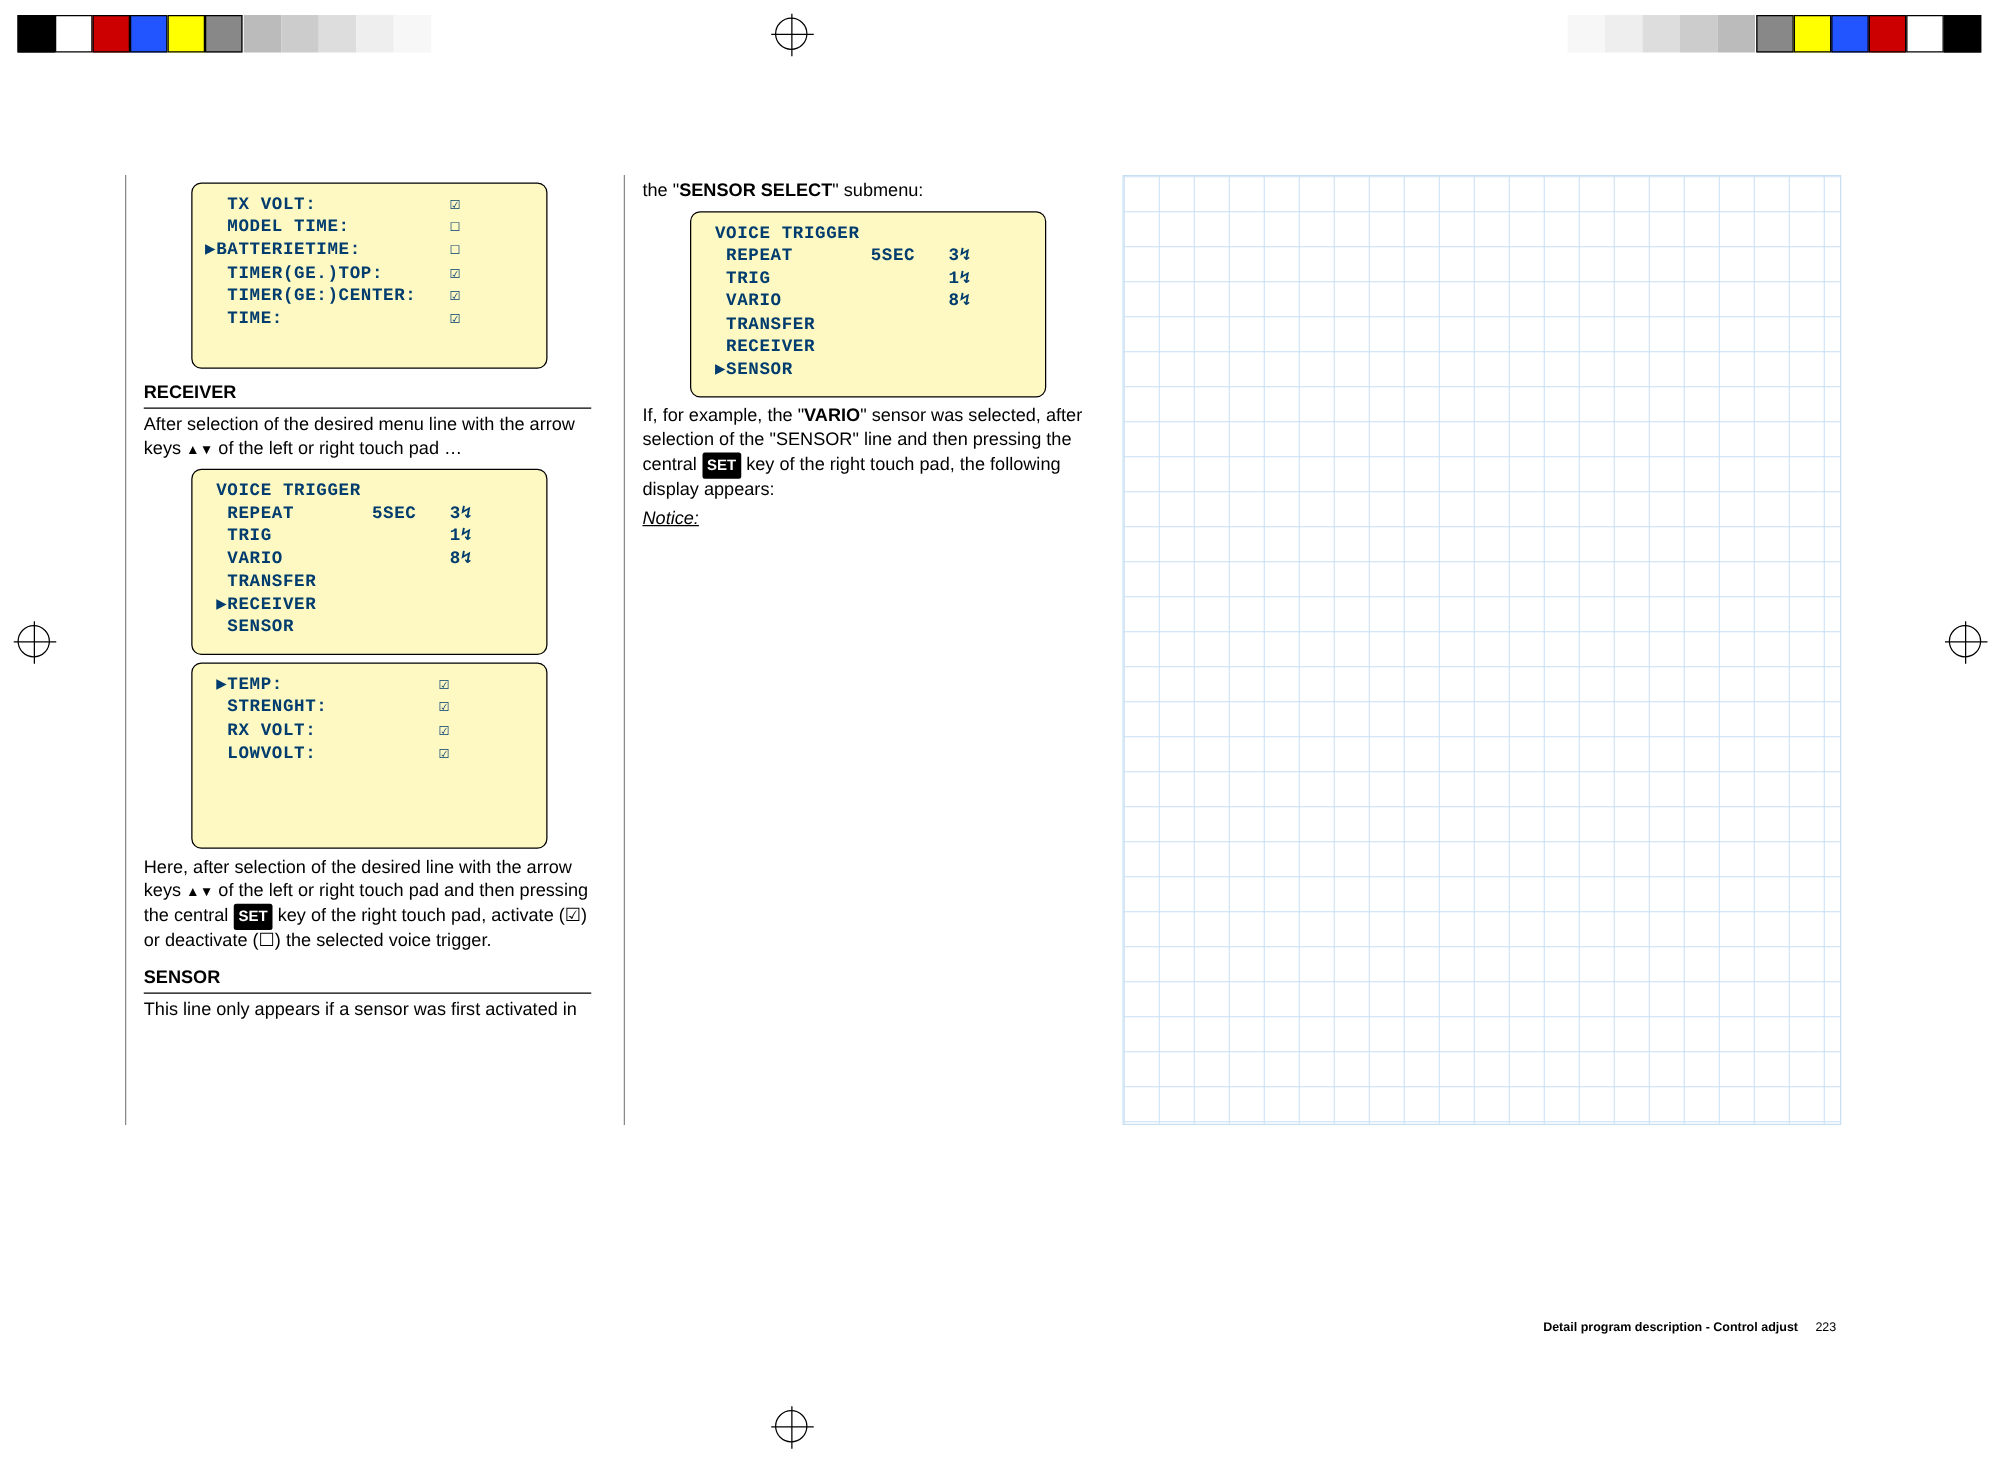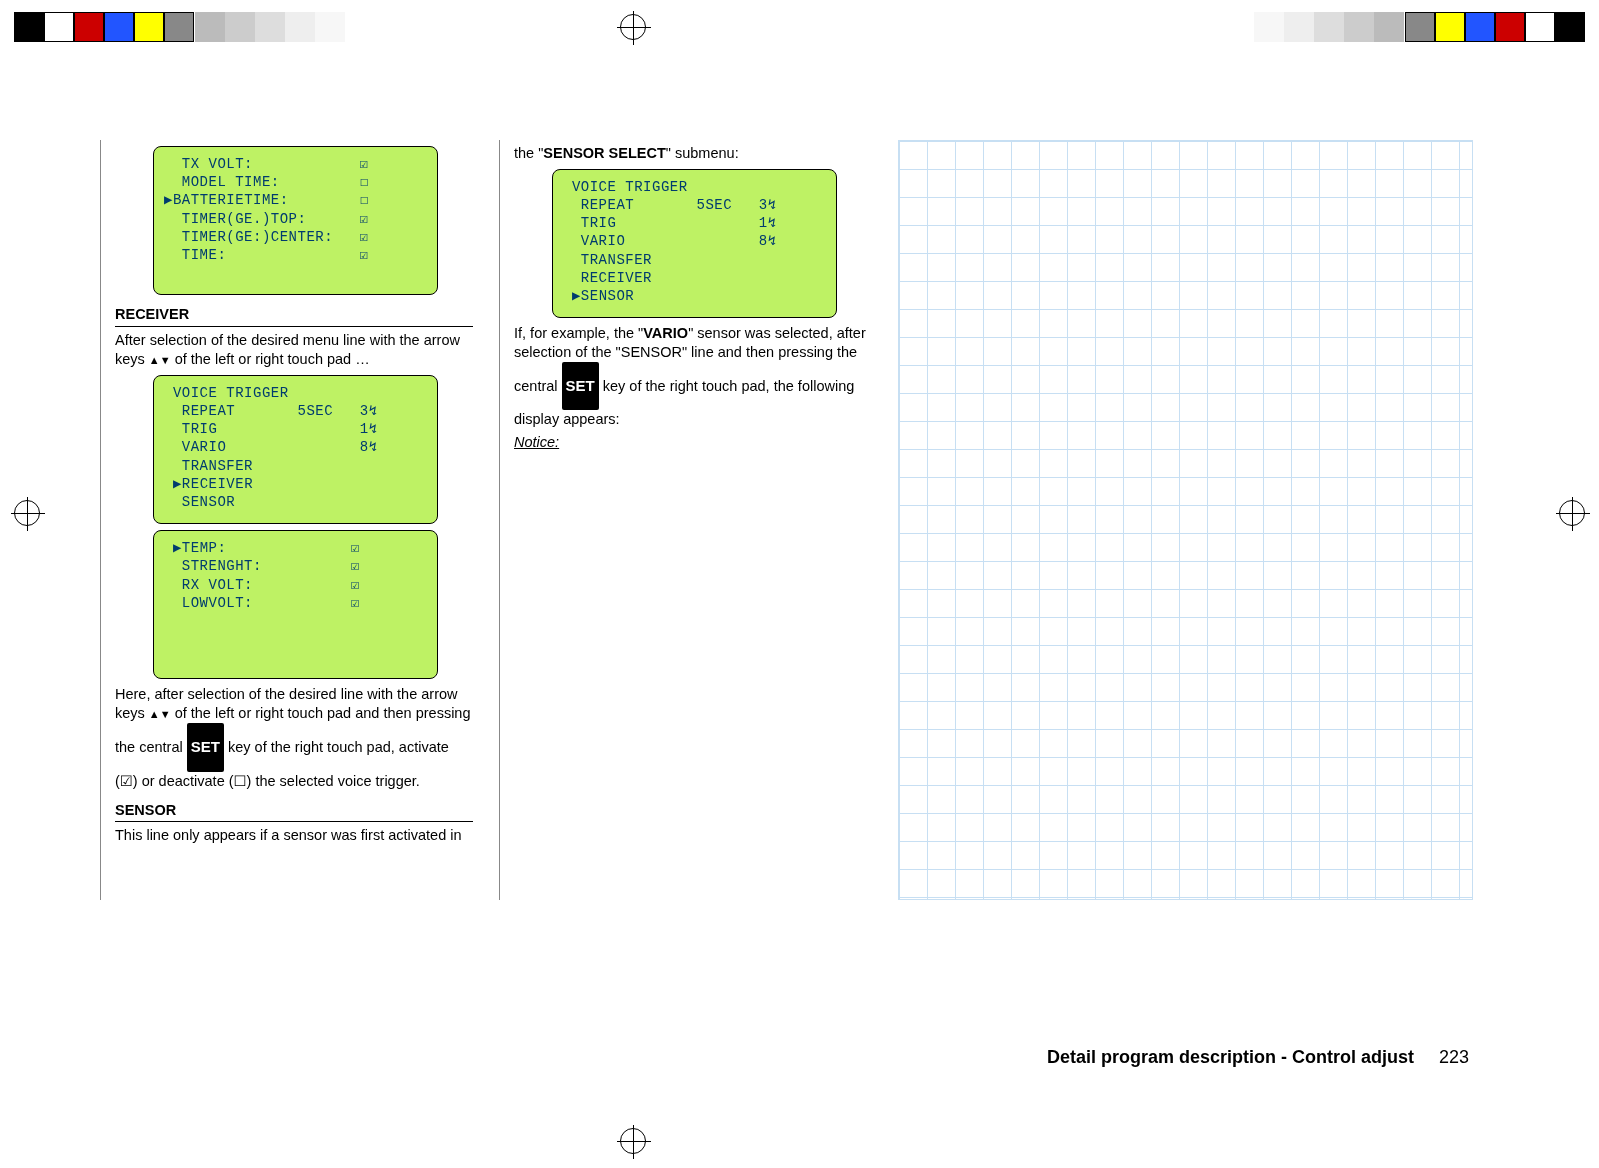--- a/index.html
+++ b/index.html
@@ -50,45 +50,45 @@
     font-size: 14.5px;
     line-height: 1.3;
   }
   .col3 { border-left: none; padding-left: 0; }
 
   .lcd {
     margin: 6px 0 6px 38px;
     width: 285px;
     border: 1px solid #000;
     border-radius: 8px;
-    background: #bef264;
+    background: #fef9c3;
     padding: 8px 10px 12px 10px;
     font-family: "Courier New", monospace;
     font-size: 14px;
-    font-weight: normal;
+    font-weight: bold;
     color: #003c6e;
     white-space: pre;
     letter-spacing: 0.5px;
     min-height: 110px;
   }
 
   h4.sec {
     font-size: 14.5px;
     margin: 10px 0 2px 0;
     border-bottom: 1px solid #000;
     padding-bottom: 2px;
   }
   p { margin: 4px 0; }
   .setkey {
     display: inline-block;
     background: #000;
     color: #fff;
-    padding: 16px 4px;
+    padding: 4px 4px;
     font-weight: bold;
-    font-size: 15px;
+    font-size: 12px;
     border-radius: 2px;
     line-height: 1.1;
   }
   .arrow { font-size: 11px; }
 
   .notice { font-style: italic; }
 
   
   .gridpaper {
     width: 575px;
@@ -97,21 +97,21 @@
       linear-gradient(#c7dff3 1px, transparent 1px),
       linear-gradient(90deg, #c7dff3 1px, transparent 1px);
     background-size: 28px 28px;
     border: 1px solid #c7dff3;
   }
 
   .footer {
     position: absolute;
     right: 70px;
     bottom: 40px;
-    font-size: 18px;
+    font-size: 10px;
     padding-left: 36px;
   }
 </style>
 </head>
 <body>
 
 <div class="squares" style="left:14px;top:12px">
   <div class="sq black"></div>
     <div class="sq"></div>
   <div class="sq red"></div>

